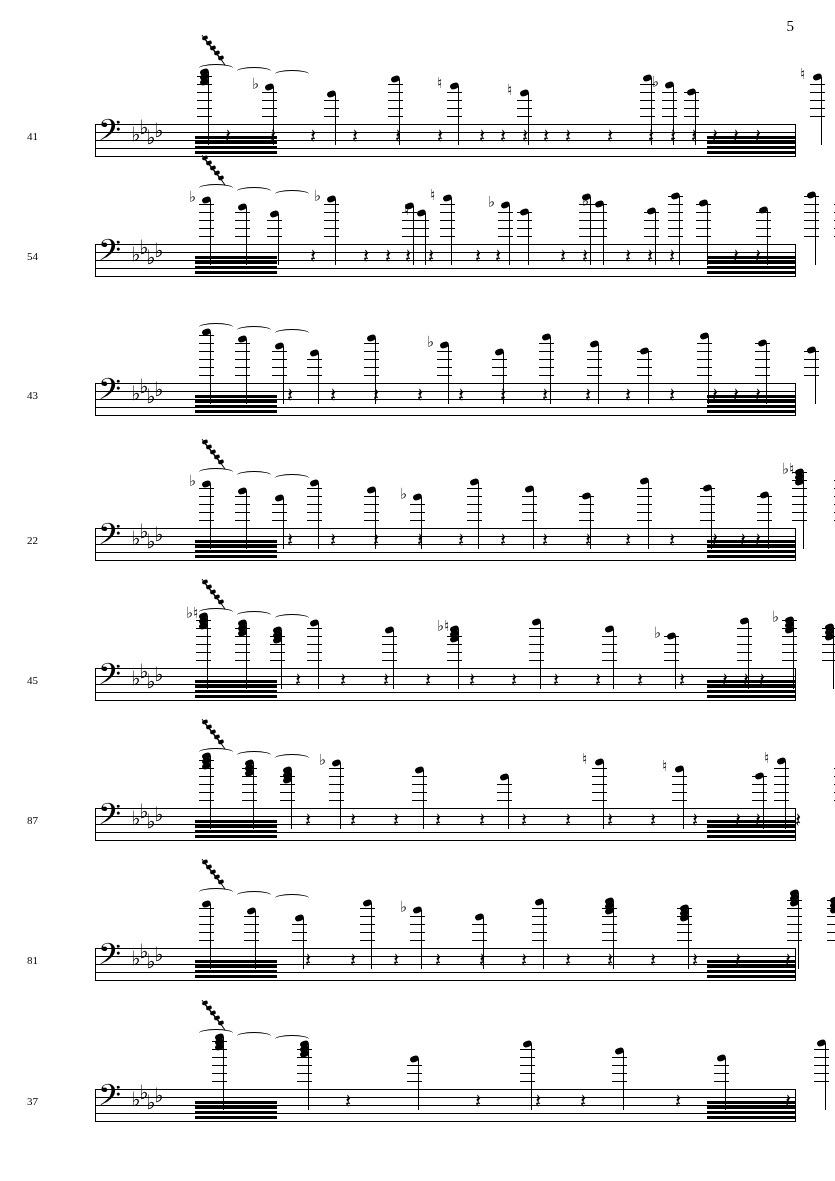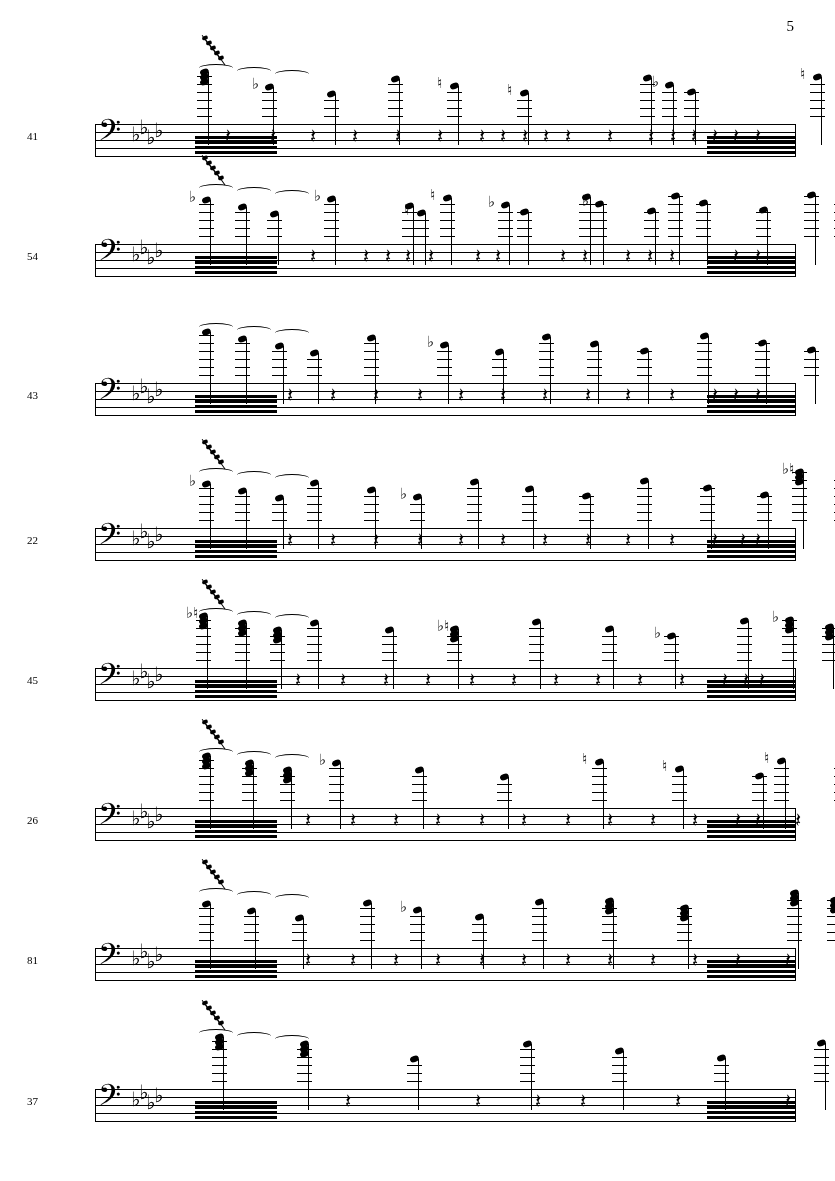--- a/index.html
+++ b/index.html
@@ -747,21 +747,21 @@
     <div class="tie" style="left: 237px; top: 611px; width: 34px;"></div>
     <div class="tie" style="left: 275px; top: 614px; width: 34px;"></div>
     <div class="system" style="top: 0px;"></div>
     <div class="staff" style="top: 808px;">
       <div class="ln"></div>
       <div class="ln"></div>
       <div class="ln"></div>
       <div class="ln"></div>
       <div class="ln"></div>
     </div>
-    <div class="measure-num" style="left: 27px; top: 814px;">26</div>
+    <div class="measure-num" style="left: 27px; top: 814px;">87</div>
     <div class="clef" style="left: 98px; top: 800px;">𝄢</div>
     <div class="keysig" style="left: 131px; top: 808px;">♭</div>
     <div class="keysig" style="left: 139px; top: 801px;">♭</div>
     <div class="keysig" style="left: 146px; top: 811px;">♭</div>
     <div class="keysig" style="left: 154px; top: 804px;">♭</div>
     <div class="barline" style="left: 95px; top: 808px; height: 33px;"></div>
     <div class="barline" style="left: 795px; top: 808px; height: 33px;"></div>
     <div class="rest" style="left: 305px; top: 810px;">𝄽</div>
     <div class="rest" style="left: 350px; top: 810px;">𝄽</div>
     <div class="rest" style="left: 393px; top: 810px;">𝄽</div>

